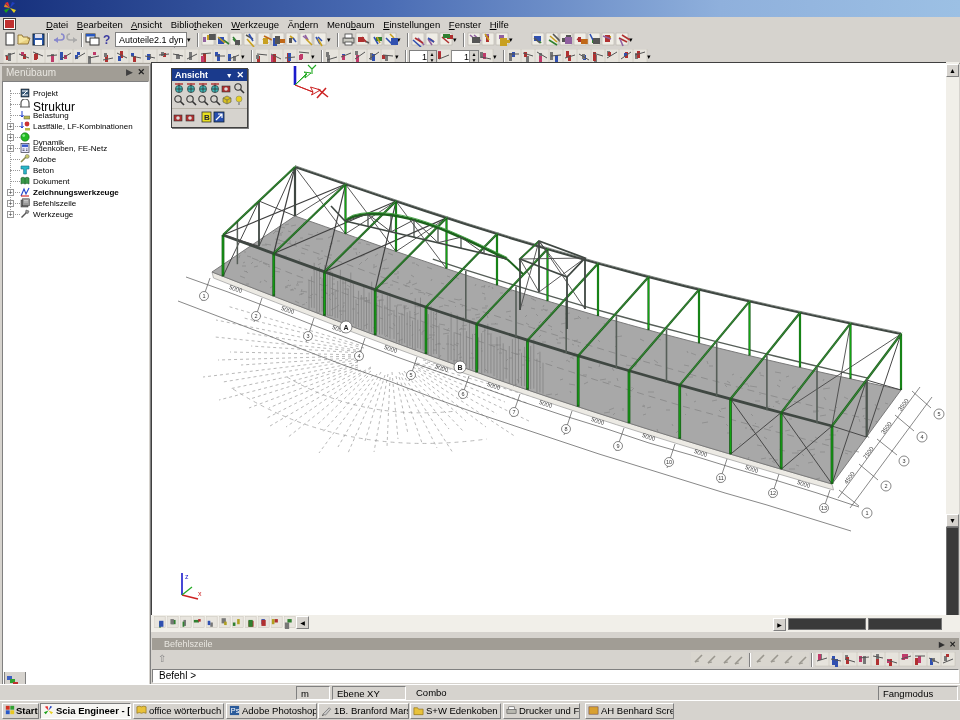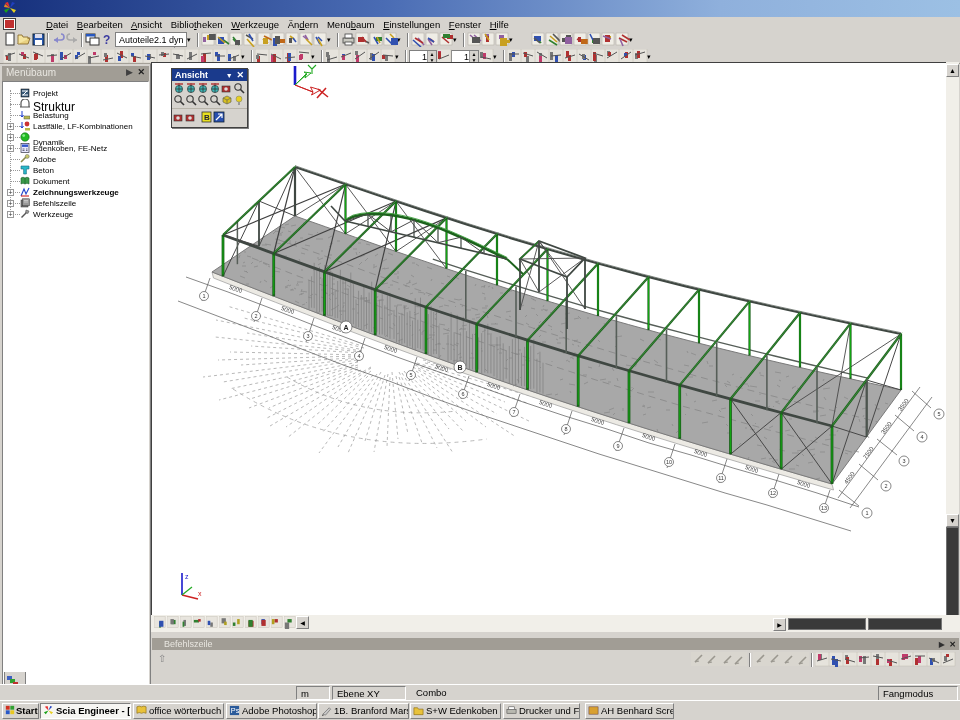--- a/index.html
+++ b/index.html
@@ -1534,20 +1534,21 @@
             <rect x="3" y="6" width="3" height="7" fill="#3050b0"></rect>
             <rect x="5" y="6" width="3" height="4" fill="#777"></rect>
             <line x1="2" y1="6" x2="12" y2="11" stroke="#555" stroke-width="1"></line>
           </svg></span><span class="ic"><svg width="15" height="15" viewBox="0 0 15 15">
             <rect x="0" y="0" width="14" height="14" fill="#e6e3dc" stroke="#c0bcb2" stroke-width="0.5"></rect>
             <rect x="3" y="4" width="3" height="5" fill="#777"></rect>
             <rect x="5" y="2" width="3" height="3" fill="#b03030"></rect>
             <line x1="2" y1="11" x2="12" y2="7" stroke="#555" stroke-width="1"></line>
           </svg></span></span>
     </div>
+  <div class="abs sunken" style="left:1px;top:31px;width:807px;height:14px;background:#fff;font-size:10px;color:#000;padding-left:6px;line-height:12px;">Befehl &gt;</div>
 </div>
 
 <div class="abs" style="left:0;top:684px;width:960px;height:16px;background:#d6d3ce;border-top:1px solid #fff;font-size:9.5px;color:#000;">
   <span class="abs sunken" style="left:296px;top:1px;width:34px;height:14px;padding-left:4px;line-height:13px;">m</span>
   <span class="abs sunken" style="left:332px;top:1px;width:74px;height:14px;padding-left:4px;line-height:13px;">Ebene XY</span>
   <span class="abs" style="left:412px;top:1px;width:80px;height:14px;padding-left:4px;line-height:13px;">Combo</span>
   <span class="abs sunken" style="left:878px;top:1px;width:80px;height:24px;padding-left:4px;line-height:13px;">Fangmodus</span>
 </div>
 
 <div class="abs" style="left:0;top:700px;width:960px;height:20px;background:#d6d3ce;border-top:1px solid #fff;">

